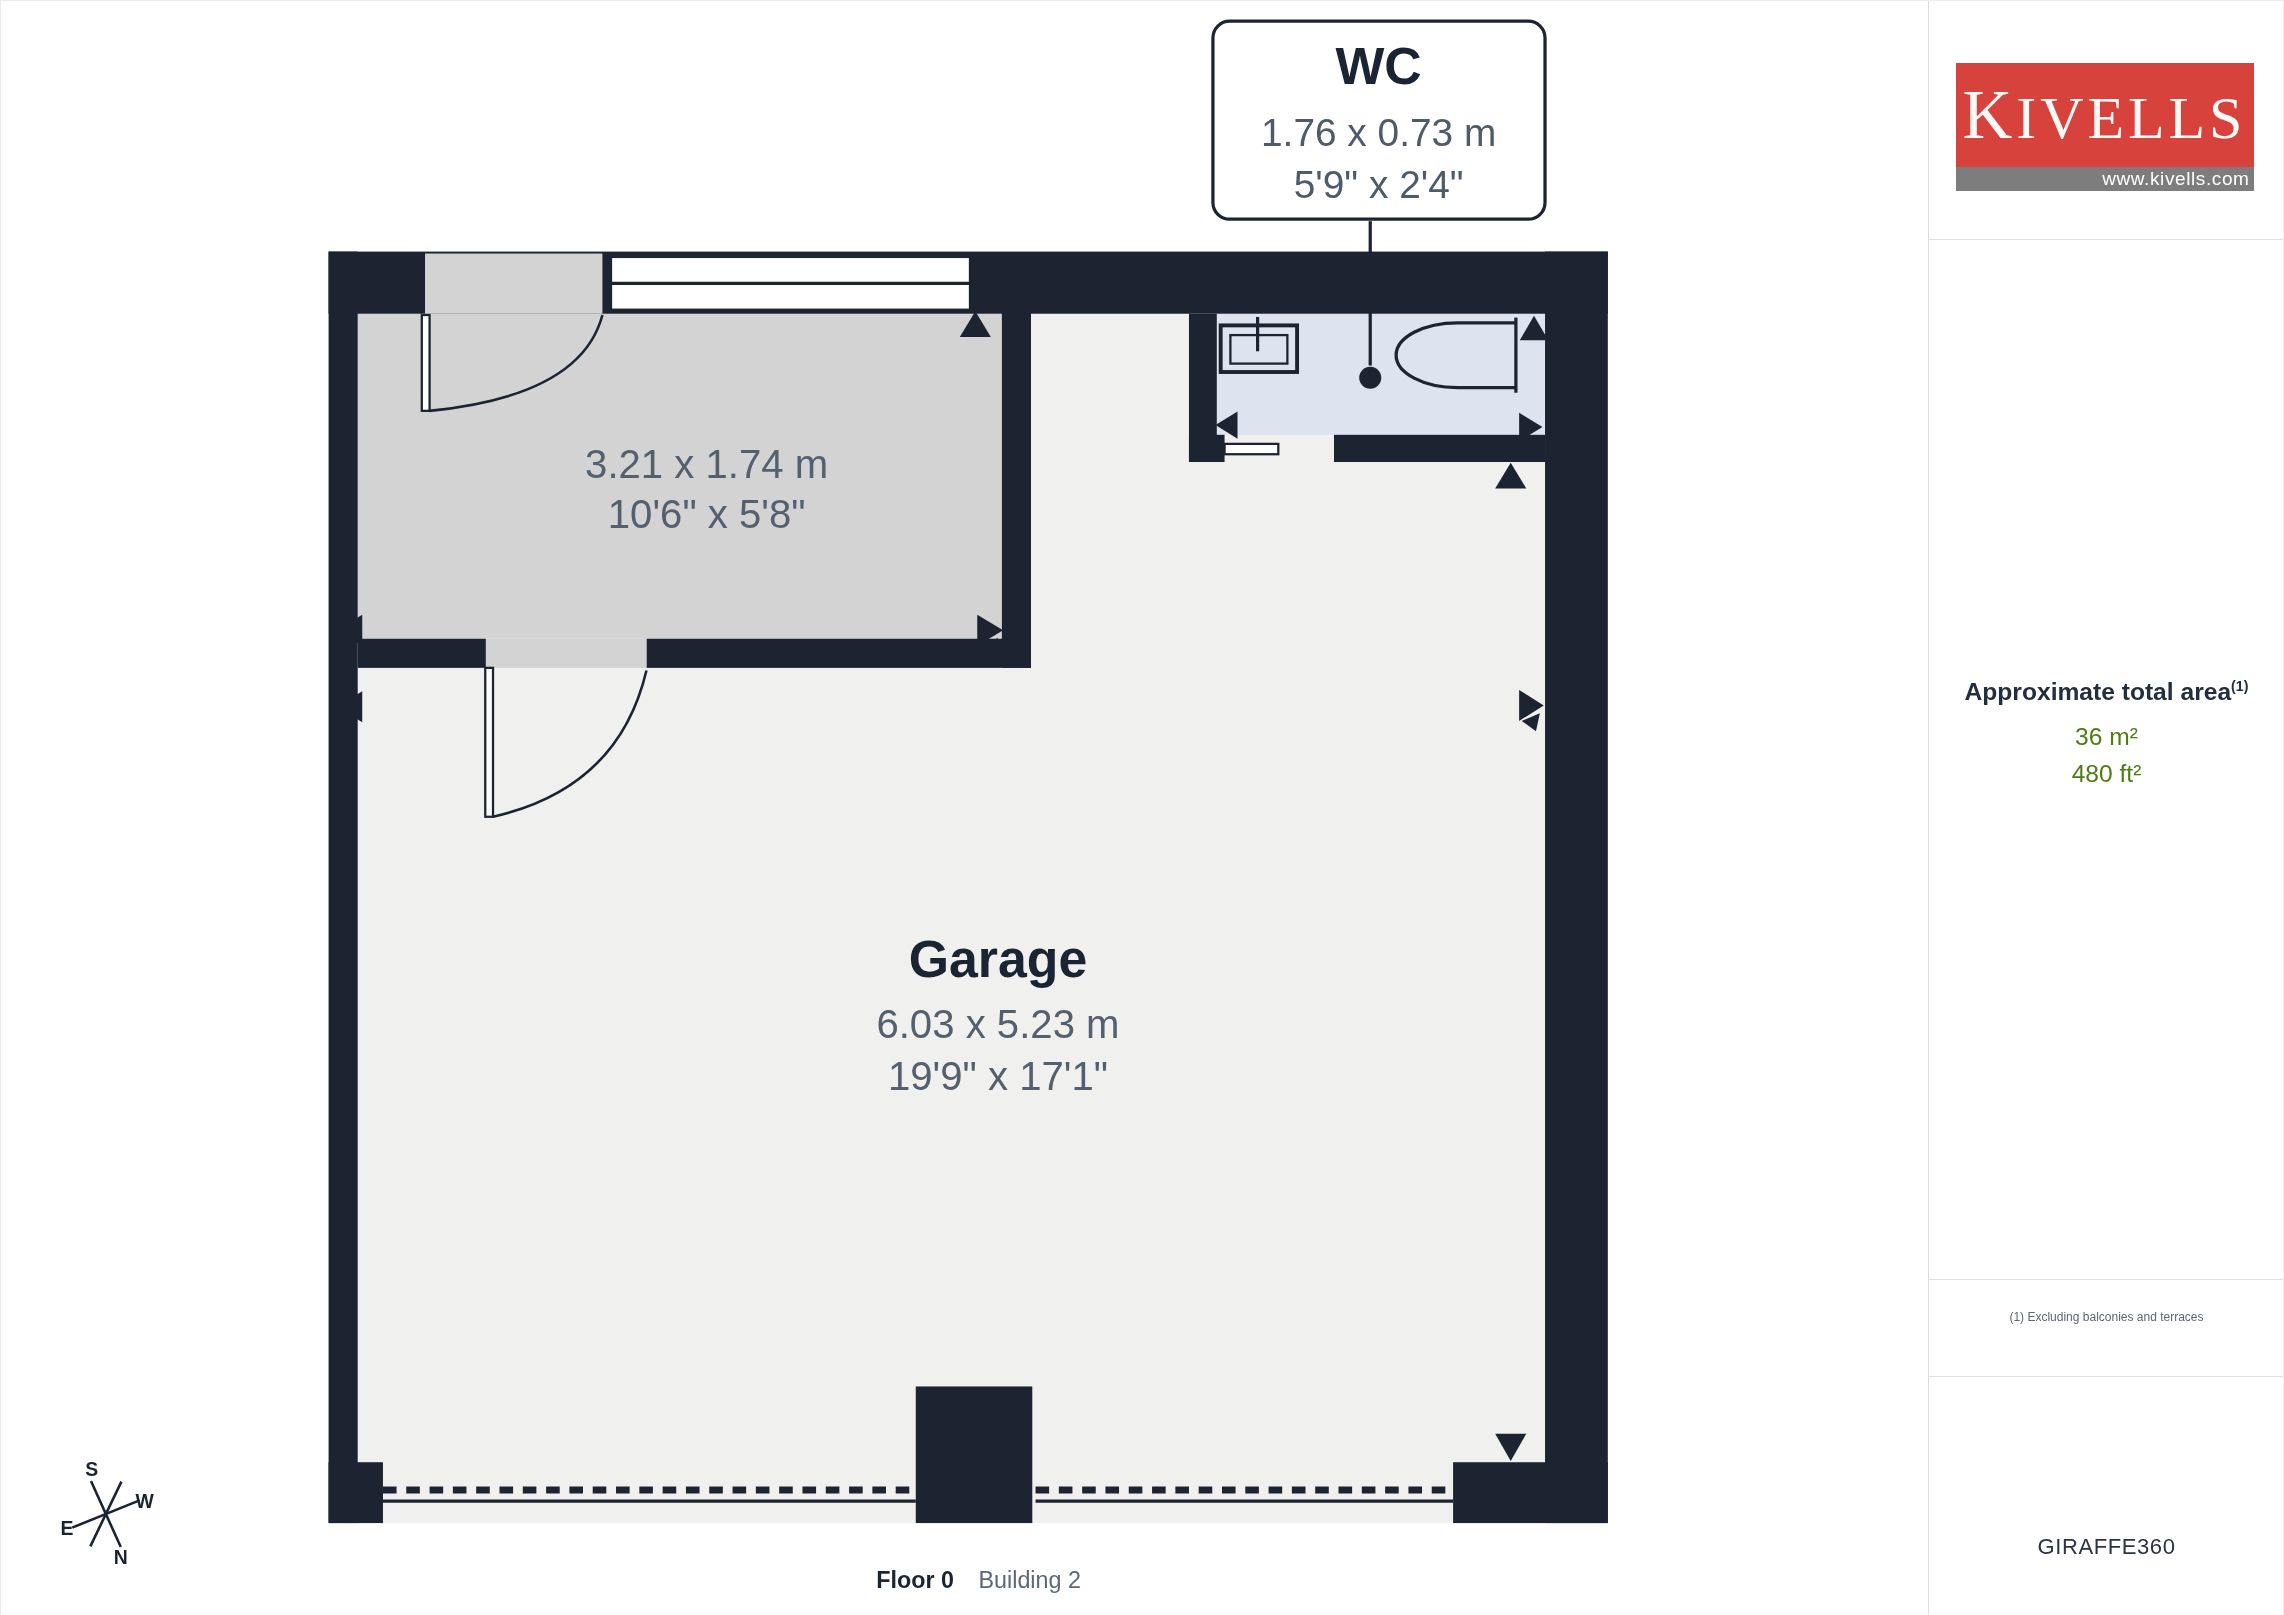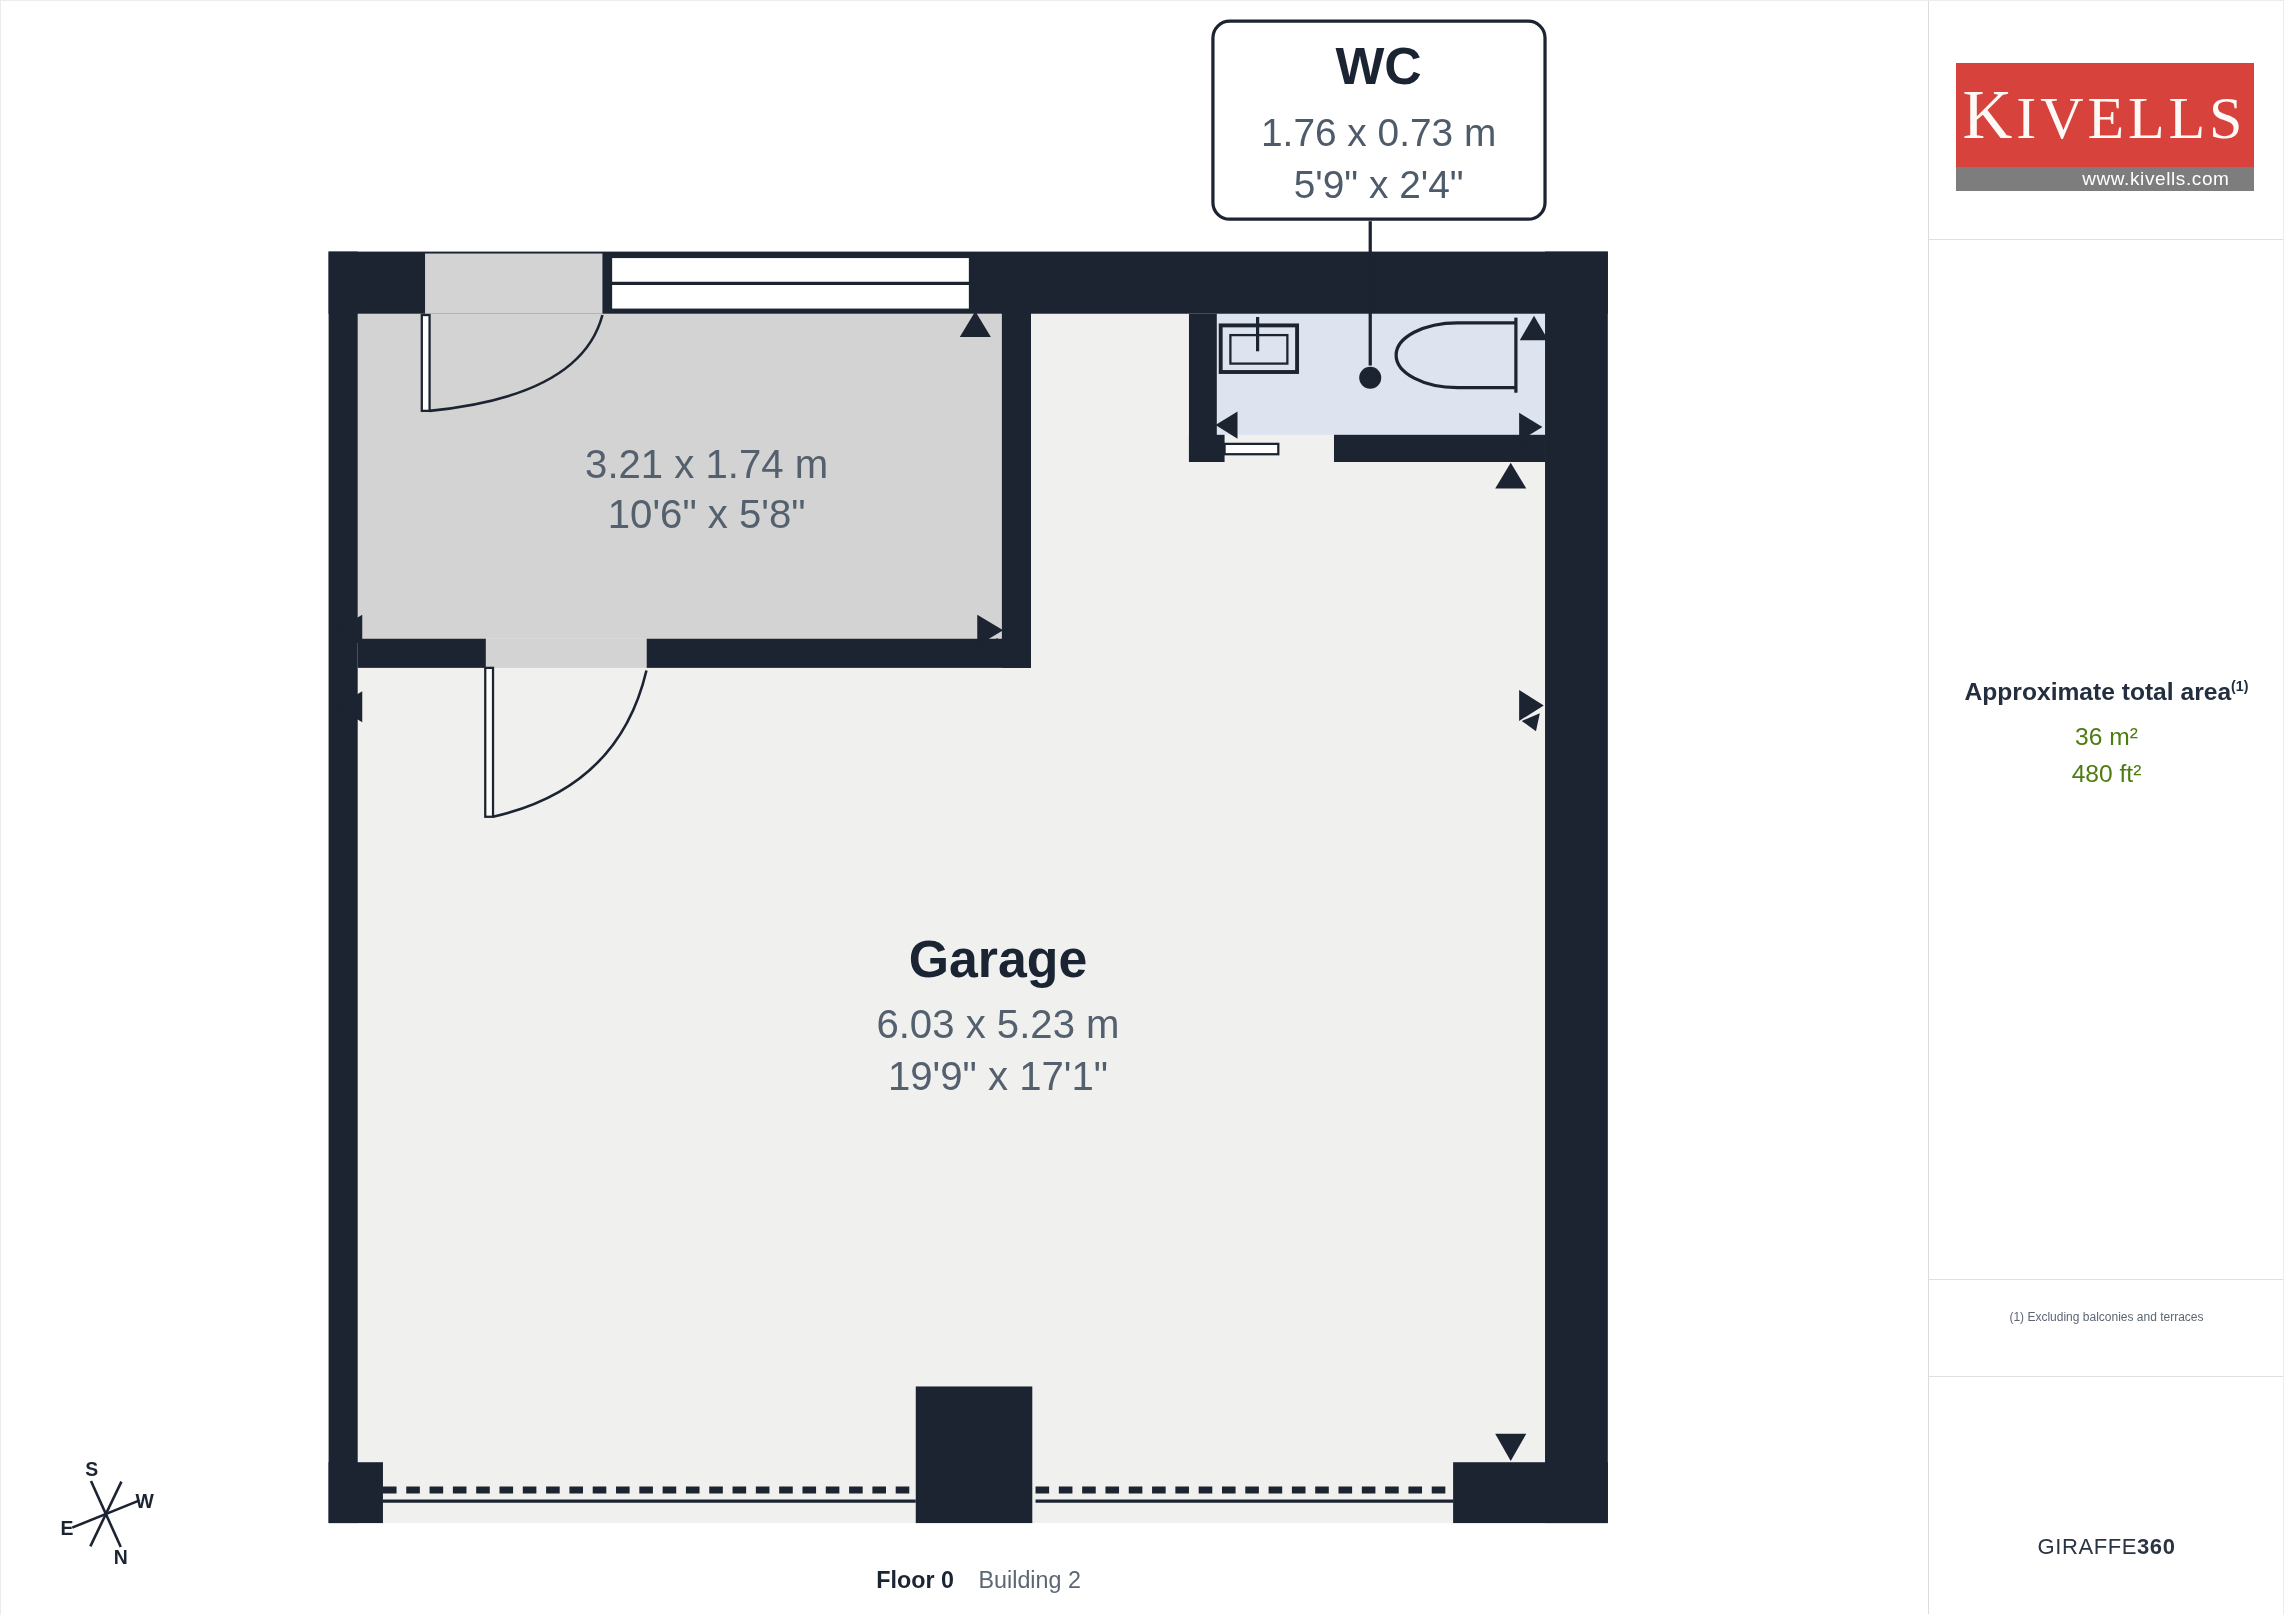--- a/index.html
+++ b/index.html
@@ -16,40 +16,40 @@
   }
   .sidebar .divider{position:absolute;left:0;width:100%;height:1.3px;background:#dfdfdf;}
   .logo{position:absolute;left:26.5px;top:62px;width:296px;height:128px;}
   .logo-red{width:298px;height:104px;display:flex;align-items:center;justify-content:center;}
   .logo-text{
     color:#fdf9f6;font-family:"Liberation Serif","DejaVu Serif",serif;
     font-size:60px;letter-spacing:3.9px;line-height:1;
   }
   .logo-text::first-letter{font-size:115%;}
   .logo-gray{width:298px;height:24px;display:flex;align-items:center;justify-content:flex-end;}
-  .logo-url{color:#fff;font-size:19px;padding-right:24px;letter-spacing:0.6px;}
+  .logo-url{color:#fff;font-size:19px;padding-right:4px;letter-spacing:0.6px;}
   .area-block{position:absolute;left:0;top:677px;width:100%;text-align:center;}
   .area-title{font-size:24.6px;font-weight:bold;color:#232e3e;}
   .area-title sup{font-size:14.2px;}
   .area-val{font-size:24.6px;color:#4d7c0f;margin-top:17px;}
   .area-val + .area-val{margin-top:9px;}
   .footnote{
     position:absolute;left:0;top:1309px;width:100%;text-align:center;
     font-size:12px;color:#5c6773;
   }
   .disclaimer{
     position:absolute;left:0;top:1393px;width:100%;text-align:center;
     font-size:18px;line-height:28px;color:#5c6773;
   }
   .disclaimer-inner{width:311px;margin:0 auto;}
   .brand{
     position:absolute;left:0;top:1533px;width:100%;text-align:center;
     font-size:22px;color:#2a3442;letter-spacing:0.6px;
   }
-  .brand b{font-weight:bold;}
+  .brand b{font-weight:normal;}
 </style>
 </head>
 <body>
 
 <svg id="plan-svg" viewBox="0 0 3528 2496">
 
   <rect x="551" y="483" width="1834" height="1868" fill="#f0f1ef"></rect>
   <rect x="551" y="483" width="995" height="502" fill="#d2d3d2"></rect>
   <rect x="1878" y="483" width="507" height="187" fill="#dde3ef"></rect>
 

